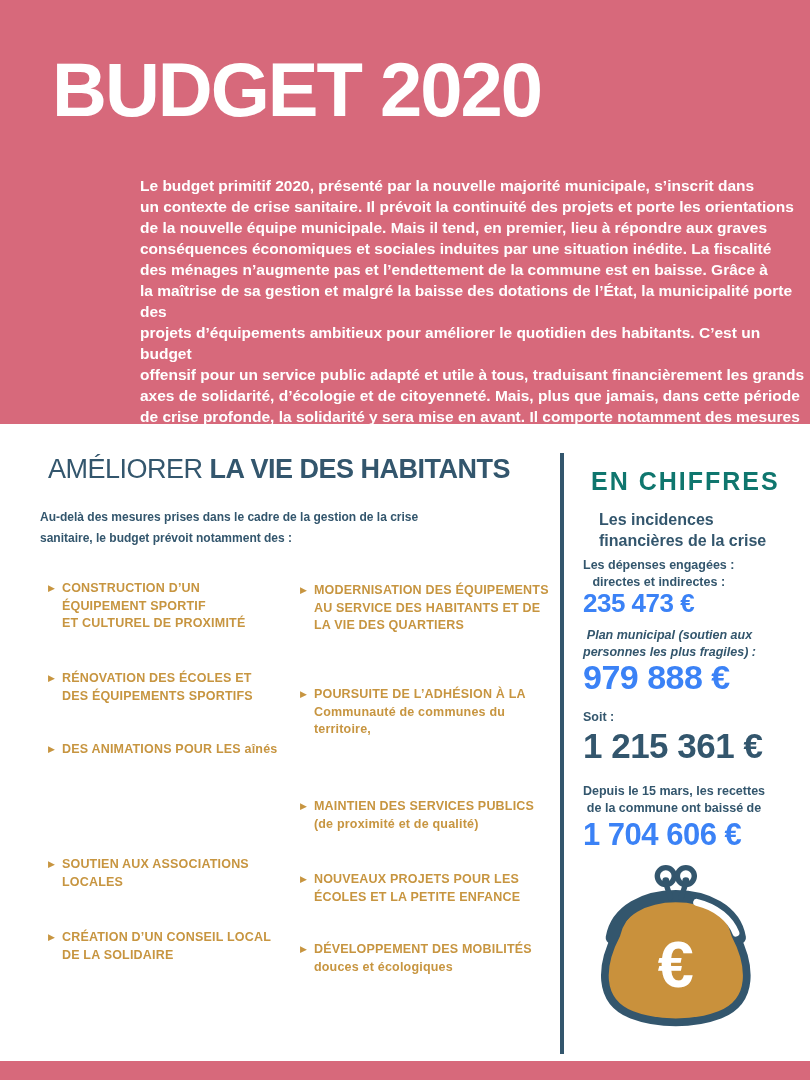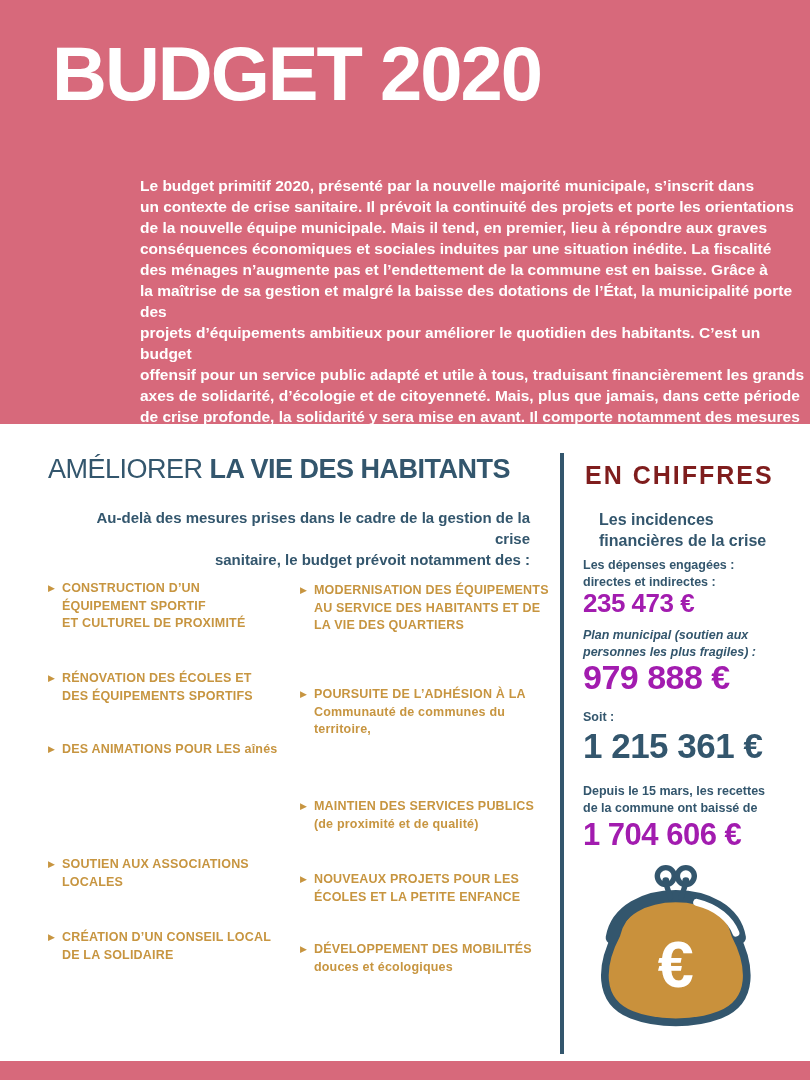--- a/index.html
+++ b/index.html
@@ -1,51 +1,51 @@
 <!DOCTYPE html>
 <html><head>
 <meta charset="utf-8">
 <style>
   html,body{margin:0;padding:0;background:#ffffff;}
   .page{position:relative;width:810px;height:1080px;overflow:hidden;
         font-family:"Liberation Sans",sans-serif;background:#ffffff;}
 
   
   .hero{position:absolute;left:0;top:0;width:810px;height:424px;background:#d7697b;}
-  .hero-title{position:absolute;left:52px;top:30px;margin:0;
+  .hero-title{position:absolute;left:52px;top:46px;margin:0;
               font-size:76px;font-weight:800;letter-spacing:-2px;color:#ffffff;}
   .hero-subtitle{position:absolute;left:141px;top:116px;
                  font-size:31px;font-weight:400;letter-spacing:1px;color:#33566d;}
   .hero-intro{position:absolute;left:140px;top:175px;width:672px;margin:0;
               font-size:15.5px;font-weight:700;line-height:21px;color:#ffffff;}
 
   .pre{white-space:pre-line;}
 
   
   .divider{position:absolute;left:560px;top:453px;width:4px;height:601px;background:#33566d;}
 
   .left-heading{position:absolute;left:48px;top:454px;margin:0;
                 font-size:27px;color:#33566d;font-weight:400;letter-spacing:-0.5px;}
   .left-heading .hb{font-weight:800;}
-  .left-lead{position:absolute;left:60px;top:507px;width:470px;margin:0;
-             font-size:15px;font-weight:700;line-height:21px;color:#33566d;text-align:right;}
+  .left-lead{position:absolute;left:40px;top:507px;width:470px;margin:0;
+             font-size:12px;font-weight:700;line-height:21px;color:#33566d;}
 
   .bullet{position:absolute;display:flex;align-items:flex-start;color:#c79540;}
   .bullet .tri{font-size:9px;line-height:17px;margin-right:7px;flex:0 0 auto;}
   .bullet .bt{font-size:12.5px;font-weight:700;line-height:17.5px;letter-spacing:0.2px;}
 
   
   .figures{position:absolute;left:583px;top:453px;width:227px;height:600px;}
-  .fig-heading{position:absolute;left:0;top:6px;margin:2px;
-               font-size:25px;font-weight:600;letter-spacing:2px;color:#7f1d1d;}
+  .fig-heading{position:absolute;left:0;top:6px;margin:8px;
+               font-size:25px;font-weight:600;letter-spacing:2px;color:#0f766e;}
   .fig-sub{position:absolute;left:16px;top:56px;font-size:16px;font-weight:800;
            line-height:21px;color:#33566d;}
   .fig-label{position:absolute;left:0;font-size:12.5px;font-weight:700;
-             line-height:16.5px;color:#33566d;}
-  .fig-value{position:absolute;left:0;font-weight:800;letter-spacing:-0.5px;color:#a21caf;}
+             line-height:16.5px;color:#33566d;text-align:center;}
+  .fig-value{position:absolute;left:0;font-weight:800;letter-spacing:-0.5px;color:#3b82f6;}
   .v1{top:135px;font-size:26px;}
   .v2{top:205px;font-size:34px;}
   .val-slate{color:#33566d;}
   .l1{top:104px;}
   .l2{top:174px;font-style:italic;}
   .l3{top:256px;}
   .l4{top:330px;}
   .fv3{top:273px;font-size:35px;}
   .fv4{top:364px;font-size:31px;}
 

